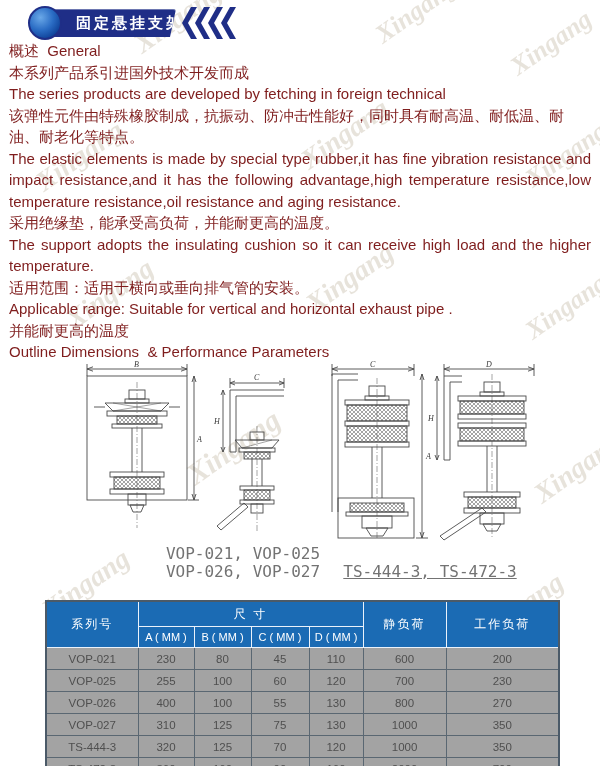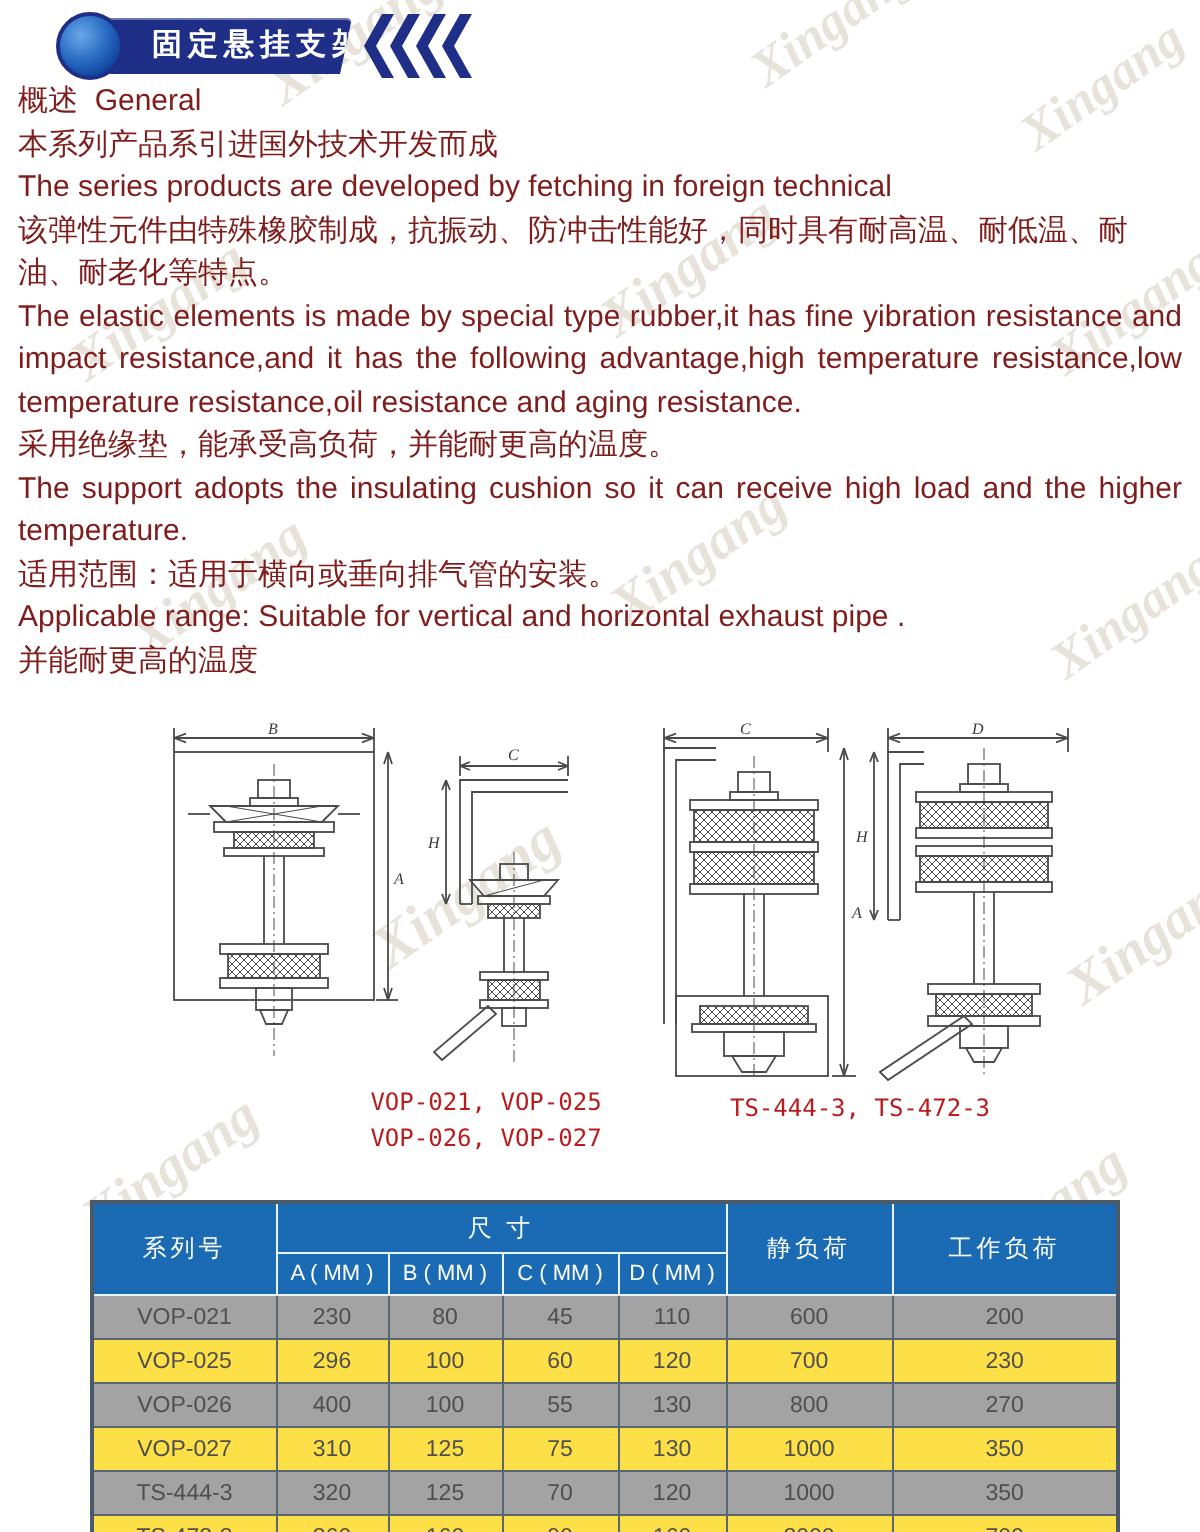--- a/index.html
+++ b/index.html
@@ -44,44 +44,44 @@
   }
   .content p { margin:0; }
   .content p.en { text-align:justify; }
   .content p.pre { white-space:pre-wrap; }
 
   
   .figures { position:absolute; top:358px; left:0; width:600px; height:238px; }
   .figures svg { position:absolute; left:42px; top:2px; }
   .fig-cap {
     position:absolute; font-family:"DejaVu Sans Mono","Liberation Mono",monospace;
-    font-size:12px; color:#b91c1c; text-align:center; white-space:nowrap;
+    font-size:16px; color:#737373; text-align:center; white-space:nowrap;
   }
   .cap-l1 { left:148px; top:186px; width:190px; }
   .cap-l2 { left:148px; top:204px; width:190px; }
-  .cap-r  { left:330px; top:189px; width:200px; }
+  .cap-r  { left:330px; top:204px; width:200px;text-decoration:underline; }
 
   
   table.spec {
     position:absolute; top:600px; left:45px;
     border-collapse:collapse; table-layout:fixed; width:513px;
     font-size:11.5px; color:#4f4f4f;
     border:2px solid #4b5a68;
   }
   table.spec thead th {
     background:#1b6bb4; color:#ffffff; font-weight:normal;
     border:1px solid #eaf2fb; padding:0;
   }
   table.spec thead tr.h1 th { height:24px; font-size:12px; letter-spacing:2px; }
   table.spec thead tr.h2 th { height:20px; font-size:11px; letter-spacing:0; }
   table.spec tbody td {
     border:1px solid #5a6772; text-align:center; height:21px; padding:0;
   }
   tr.row-blue td { background:#a3a3a3; }
-  tr.row-gray td { background:#fde047; }
+  tr.row-gray td { background:#a3a3a3; }
 </style>
 </head>
 <body>
 
 <span class="wm" style="left:128px; top:2px;  font-size:28px;">Xingang</span>
 <span class="wm" style="left:370px; top:-4px; font-size:26px;">Xingang</span>
 <span class="wm" style="left:505px; top:28px; font-size:26px;">Xingang</span>
 <span class="wm" style="left:30px;  top:140px; font-size:28px;">Xingang</span>
 <span class="wm" style="left:295px; top:118px; font-size:28px;">Xingang</span>
 <span class="wm" style="left:520px; top:140px; font-size:26px;">Xingang</span>
@@ -114,20 +114,21 @@
   <p class="pre">概述  General</p>
   <p>本系列产品系引进国外技术开发而成</p>
   <p class="en">The series products are developed by fetching in foreign technical</p>
   <p>该弹性元件由特殊橡胶制成，抗振动、防冲击性能好，同时具有耐高温、耐低温、耐油、耐老化等特点。</p>
   <p class="en">The elastic elements is made by special type rubber,it has fine yibration resistance and impact resistance,and it has the following advantage,high temperature resistance,low temperature resistance,oil resistance and aging resistance.</p>
   <p>采用绝缘垫，能承受高负荷，并能耐更高的温度。</p>
   <p class="en">The support adopts the insulating cushion so it can receive high load and the higher temperature.</p>
   <p>适用范围：适用于横向或垂向排气管的安装。</p>
   <p class="en">Applicable range: Suitable for vertical and horizontal exhaust pipe .</p>
   <p>并能耐更高的温度</p>
+  <p class="pre">Outline Dimensions  &amp; Performance Parameters</p>
 </div>
 
 <div class="figures">
   <svg width="520" height="182" viewBox="0 0 520 182">
     <defs>
       <pattern id="xh" width="4" height="4" patternUnits="userSpaceOnUse">
         <path d="M0,0 L4,4 M4,0 L0,4" stroke="#4a4a4a" stroke-width="0.5"></path>
       </pattern>
     </defs>
     <g stroke="#4a4a4a" stroke-width="0.9" fill="none">
@@ -279,21 +280,21 @@
       <td>VOP-021</td>
       <td>230</td>
       <td>80</td>
       <td>45</td>
       <td>110</td>
       <td>600</td>
       <td>200</td>
     </tr>
     <tr class="row-gray">
       <td>VOP-025</td>
-      <td>296</td>
+      <td>255</td>
       <td>100</td>
       <td>60</td>
       <td>120</td>
       <td>700</td>
       <td>230</td>
     </tr>
     <tr class="row-blue">
       <td>VOP-026</td>
       <td>400</td>
       <td>100</td>

